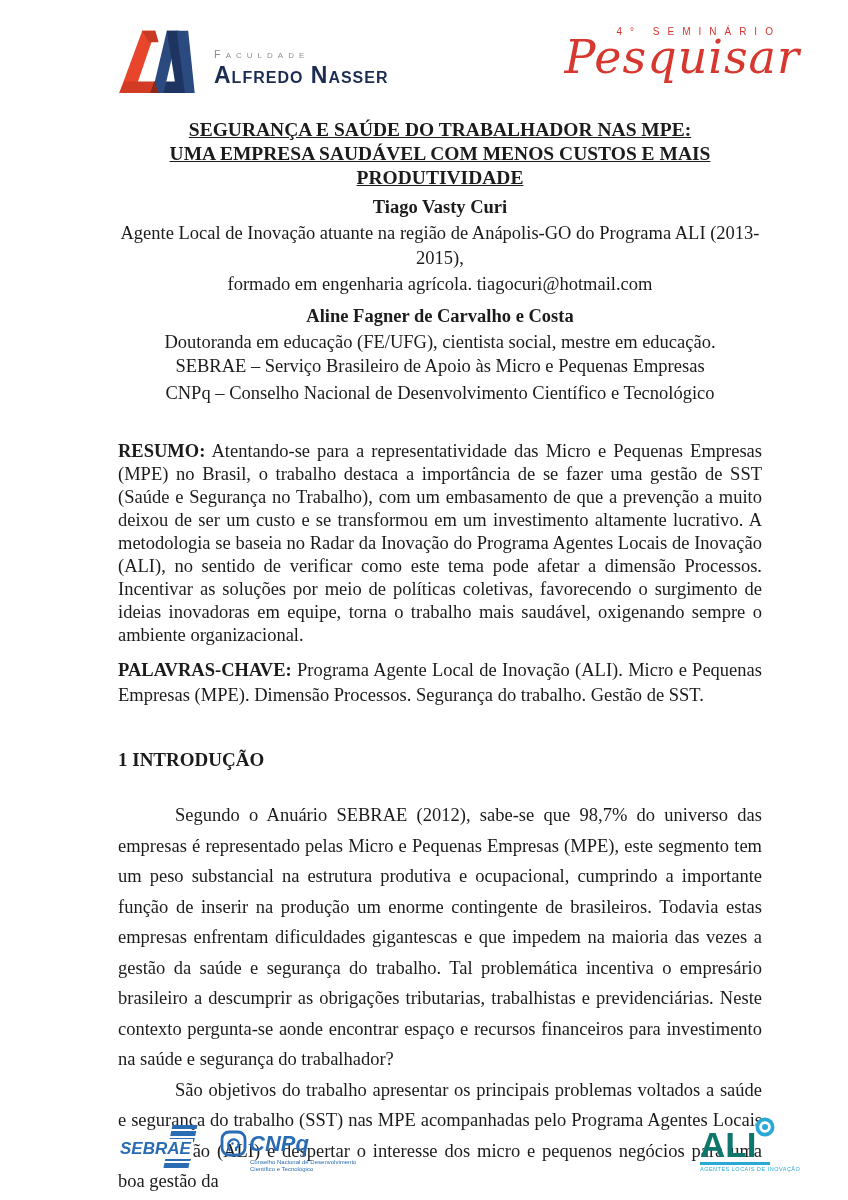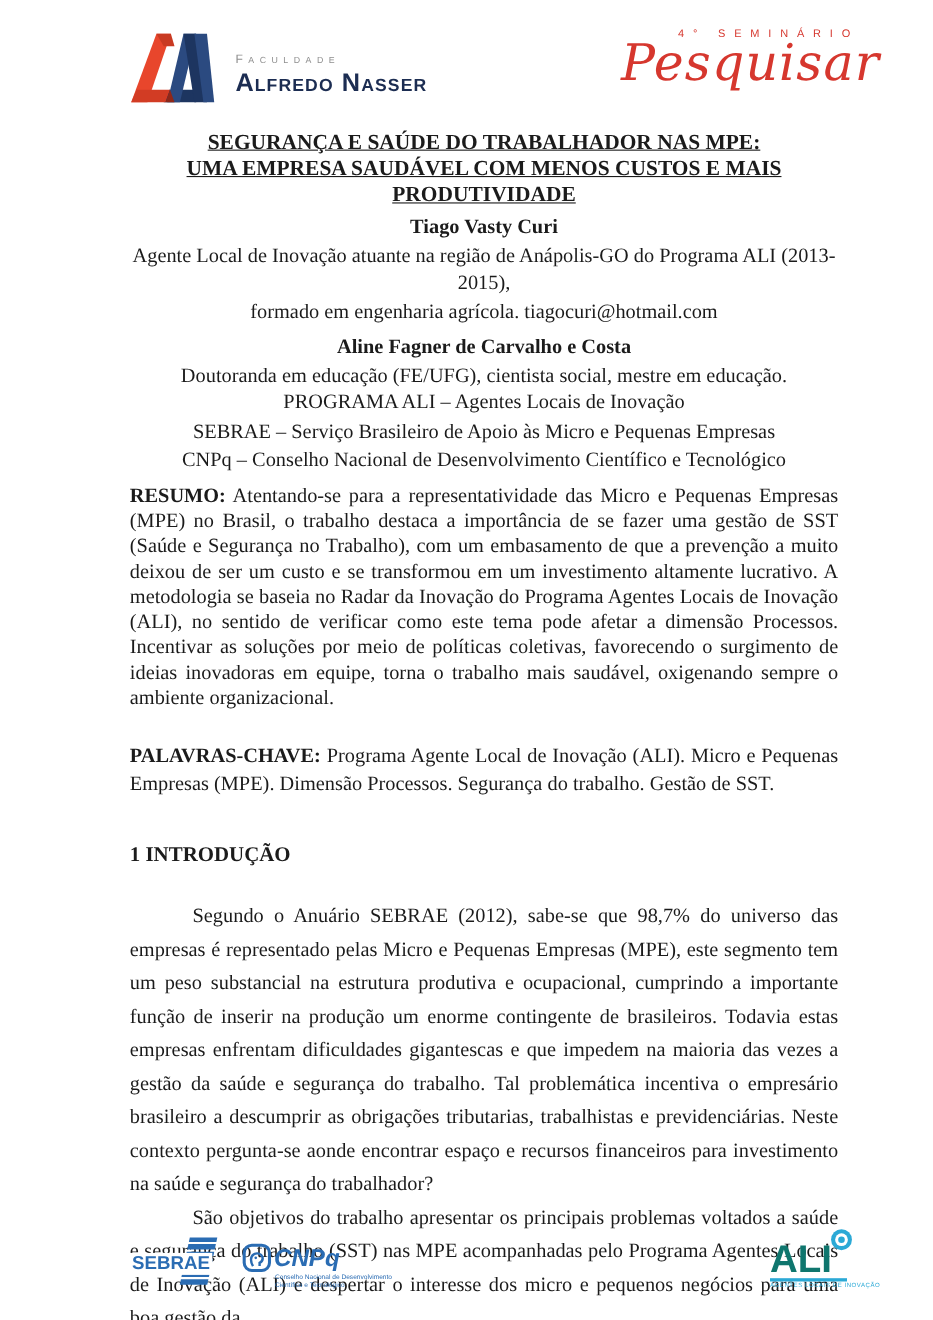--- a/index.html
+++ b/index.html
@@ -26,33 +26,33 @@
   .title{top:118px;text-align:center;font-weight:bold;font-size:19.5px;line-height:24px;text-decoration:underline;}
   .author1{top:195px;}
   .author2{top:276px;margin-top:28px;}
   .author{ text-align:center;font-size:18.5px;line-height:25.5px;}
   .author .nm{font-weight:bold;}
   .program{top:353px;text-align:center;font-size:18.5px;line-height:26.5px;}
 
   .main-flow{top:440px;}
   .just{text-align:justify;font-size:18.5px;margin:0;}
   .resumo{line-height:23px;}
-  .palavras{line-height:25px;margin-top:29px;}
+  .palavras{line-height:25px;margin-top:11px;}
   .sec-heading{font-weight:bold;font-size:19px;margin-top:41px;}
   .intro-p{line-height:30.5px;text-indent:57px;}
   .intro-p.first{margin-top:29px;}
 
   
   .ftr-left{position:absolute;left:118px;top:1124px;display:flex;align-items:flex-start;gap:10px;}
   .sebrae{position:relative;width:92px;height:48px;}
   .sebrae-bars{position:absolute;left:50px;top:1px;display:flex;flex-direction:column;
                gap:2px;transform:skewX(-12deg);z-index:1;}
   .sebrae-bar{width:25px;height:4.4px;background:#2a6cb3;}
   .sebrae-name{position:absolute;left:0;top:15px;z-index:2;background:#fff;padding:0 2px;
-               font-family:"Liberation Sans",sans-serif;font-weight:bold;
+               font-family:"Liberation Sans",sans-serif;font-weight:bold;font-style:italic;
                font-size:17px;color:#2a6cb3;}
   .cnpq{position:relative;padding-top:6px;}
   .cnpq-row{display:flex;align-items:center;gap:2px;}
   .cnpq-name{font-family:"Liberation Sans",sans-serif;font-weight:bold;font-style:italic;
              font-size:22px;color:#2a6cb3;line-height:1;}
   .cnpq-sub{font-family:"Liberation Sans",sans-serif;font-size:6px;line-height:7px;
             color:#2a6cb3;margin-left:30px;margin-top:2px;}
 
   .ftr-right{position:absolute;left:700px;top:1130px;width:72px;}
   .ali{position:relative;}
@@ -100,21 +100,20 @@
     <div>Agente Local de Inovação atuante na região de Anápolis-GO do Programa ALI (2013-2015),</div>
     <div>formado em engenharia agrícola. tiagocuri@hotmail.com</div>
   </div>
 
   <div class="block author author2">
     <div class="nm">Aline Fagner de Carvalho e Costa</div>
     <div>Doutoranda em educação (FE/UFG), cientista social, mestre em educação.</div>
   </div>
 
   <div class="block program">
-    <div>PROGRAMA ALI – Agentes Locais de Inovação</div>
     <div>SEBRAE – Serviço Brasileiro de Apoio às Micro e Pequenas Empresas</div>
     <div>CNPq – Conselho Nacional de Desenvolvimento Científico e Tecnológico</div>
   </div>
 
   <div class="block main-flow">
     <p class="just resumo"><strong>RESUMO:</strong> <span>Atentando-se para a representatividade das Micro e Pequenas Empresas (MPE) no Brasil, o trabalho destaca a importância de se fazer uma gestão de SST (Saúde e Segurança no Trabalho), com um embasamento de que a prevenção a muito deixou de ser um custo e se transformou em um investimento altamente lucrativo. A metodologia se baseia no Radar da Inovação do Programa Agentes Locais de Inovação (ALI), no sentido de verificar como este tema pode afetar a dimensão Processos. Incentivar as soluções por meio de políticas coletivas, favorecendo o surgimento de ideias inovadoras em equipe, torna o trabalho mais saudável, oxigenando sempre o ambiente organizacional.</span></p>
 
     <p class="just palavras"><strong>PALAVRAS-CHAVE:</strong> <span>Programa Agente Local de Inovação (ALI). Micro e Pequenas Empresas (MPE). Dimensão Processos. Segurança do trabalho. Gestão de SST.</span></p>
 
     <div class="sec-heading">1 INTRODUÇÃO</div>

